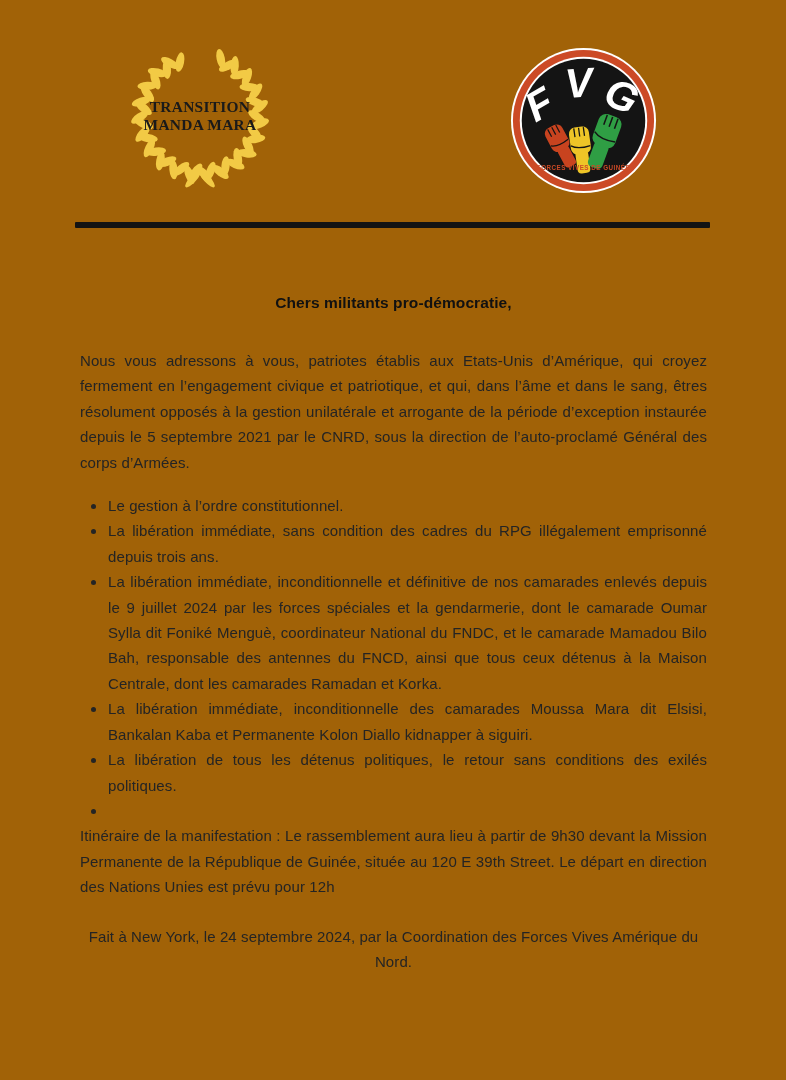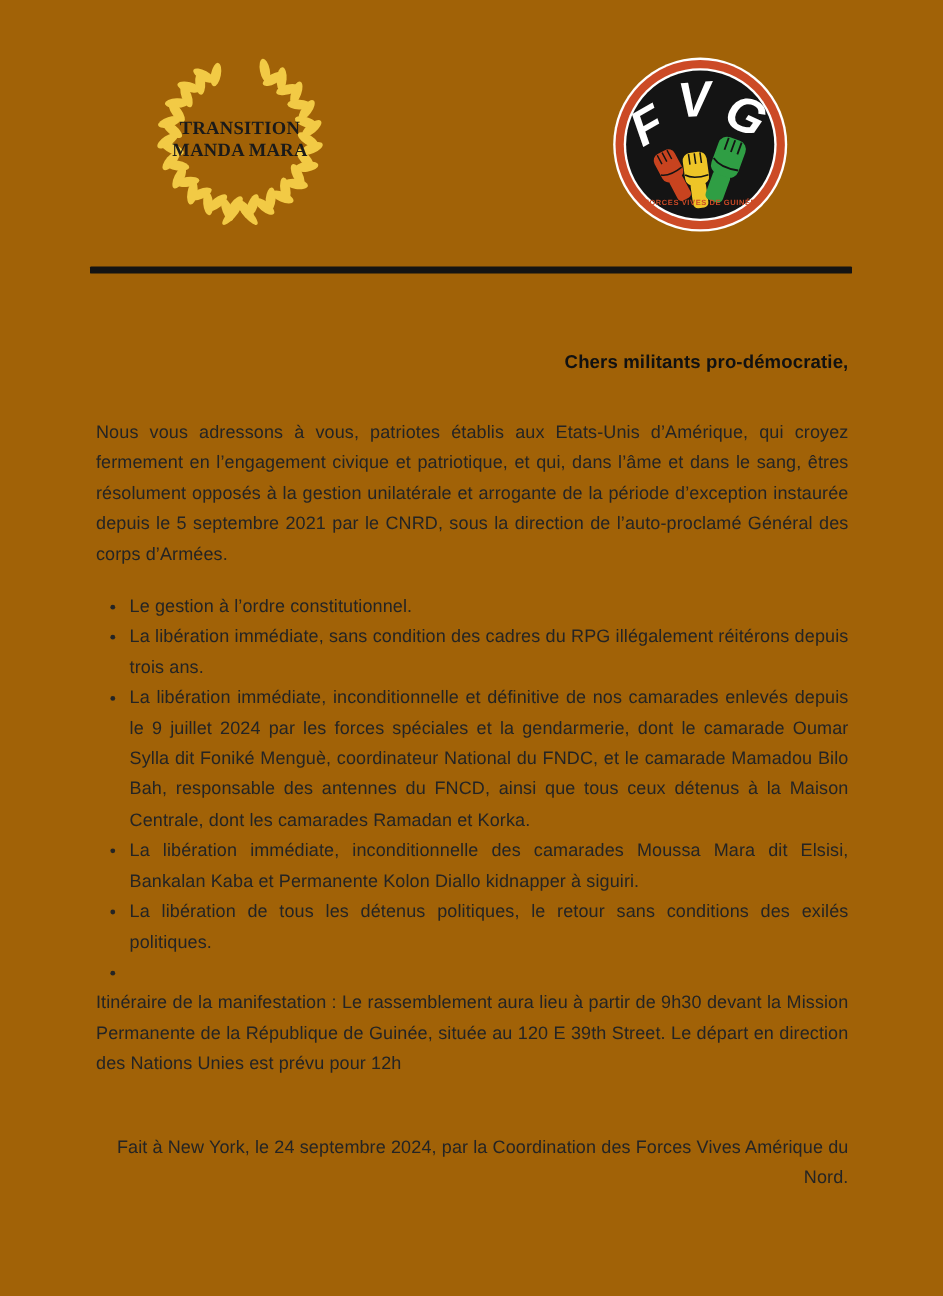--- a/index.html
+++ b/index.html
@@ -21,32 +21,32 @@
     line-height:25.4px;
     text-align:justify;
     letter-spacing:0.1px;
   }
   .salutation {
     margin:64px 0 0 0;
     font-size:15.5px;
     font-weight:bold;
     color:#111111;
     line-height:21px;
-    text-align:right;
+    text-align:center;
   }
   .para { margin:0; }
   .para.first { margin-top:35px; }
   .demands {
     margin:18px 0 0 0;
     padding:0 0 0 27px;
     list-style:disc;
   }
   .demands li { min-height:25.4px; padding-left:1px; }
   .demands li:empty::after { content:"\00a0"; }
-  .closing { margin:44px 0 0 0; text-align:right; }
+  .closing { margin:24px 0 0 0; text-align:center; }
 </style>
 </head>
 <body>
 
 <div class="page">
 
   <header class="letterhead">
 
     <div class="wreath-logo">
       <svg width="172" height="158" viewBox="0 0 200 184">
@@ -125,21 +125,21 @@
 
   <main class="content">
 
     <h1 class="salutation">Chers militants pro-démocratie,</h1>
 
     <p class="para first">Nous vous adressons à vous, patriotes établis aux Etats-Unis d’Amérique, qui croyez fermement en l’engagement civique et patriotique, et qui, dans l’âme et dans le sang, êtres résolument opposés à la gestion unilatérale et arrogante de la période d’exception instaurée depuis le 5 septembre 2021 par le CNRD, sous la direction de l’auto-proclamé Général des corps d’Armées.</p>
 
 
     <ul class="demands">
       <li>Le gestion à l’ordre constitutionnel.</li>
-      <li>La libération immédiate, sans condition des cadres du RPG illégalement réitérons depuis trois ans.</li>
+      <li>La libération immédiate, sans condition des cadres du RPG illégalement emprisonné depuis trois ans.</li>
       <li>La libération immédiate, inconditionnelle et définitive de nos camarades enlevés depuis le 9 juillet 2024 par les forces spéciales et la gendarmerie, dont le camarade Oumar Sylla dit Foniké Menguè, coordinateur National du FNDC, et le camarade Mamadou Bilo Bah, responsable des antennes du FNCD, ainsi que tous ceux détenus à la Maison Centrale, dont les camarades Ramadan et Korka.</li>
       <li>La libération immédiate, inconditionnelle des camarades Moussa Mara dit Elsisi, Bankalan Kaba et Permanente Kolon Diallo kidnapper à siguiri.</li>
       <li>La libération de tous les détenus politiques, le retour sans conditions des exilés politiques.</li>
       <li></li>
     </ul>
 
     <p class="para">Itinéraire de la manifestation : Le rassemblement aura lieu à partir de 9h30 devant la Mission Permanente de la République de Guinée, située au 120 E 39th Street. Le départ en direction des Nations Unies est prévu pour 12h</p>
 
     <p class="closing">Fait à New York, le 24 septembre 2024, par la Coordination des Forces Vives Amérique du Nord.</p>
 

